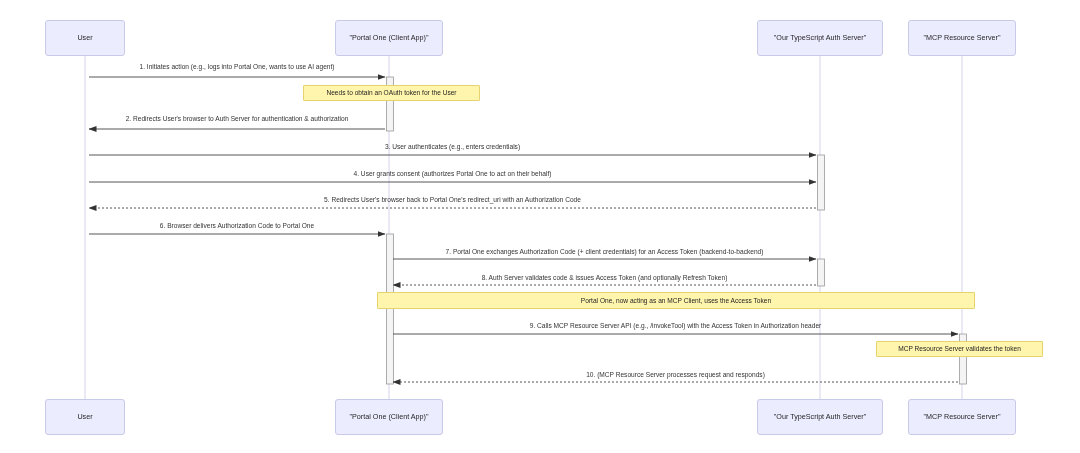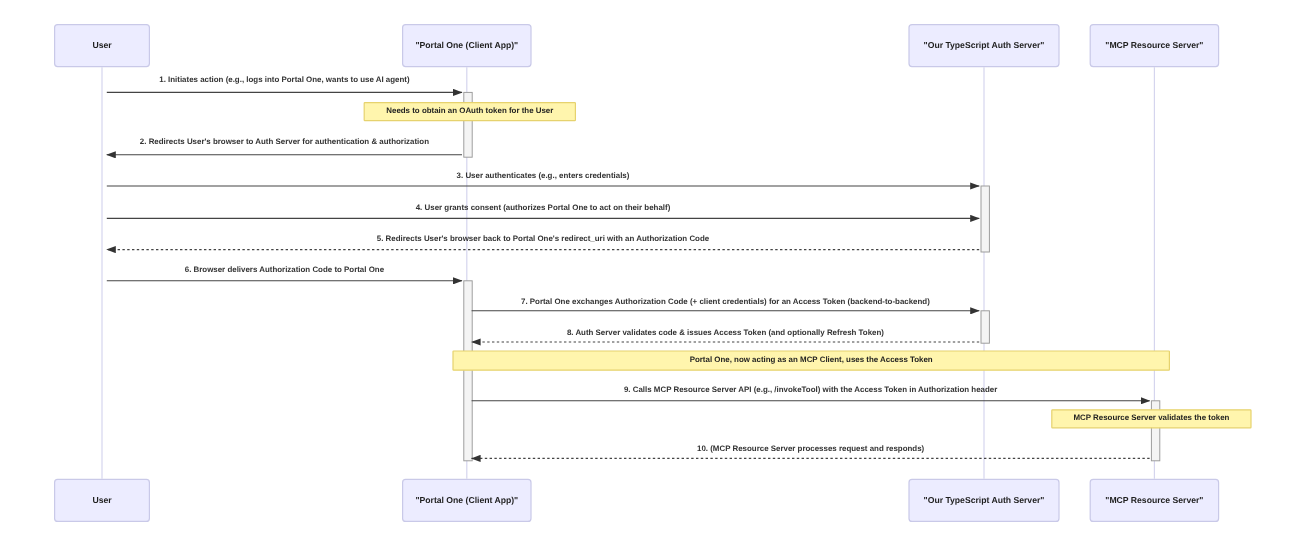--- a/index.html
+++ b/index.html
@@ -11,21 +11,20 @@
     font-family: "Liberation Sans", sans-serif;
     width: 1080px;
     height: 453px;
     overflow: hidden;
   }
   #diagram-root {
     position: relative;
     width: 1080px;
     height: 453px;
     background: #ffffff;
-    font-weight: bold;
   }
   svg#seq-svg {
     position: absolute;
     left: 0;
     top: 0;
     width: 1080px;
     height: 453px;
   }
   .participant-box {
     position: absolute;

